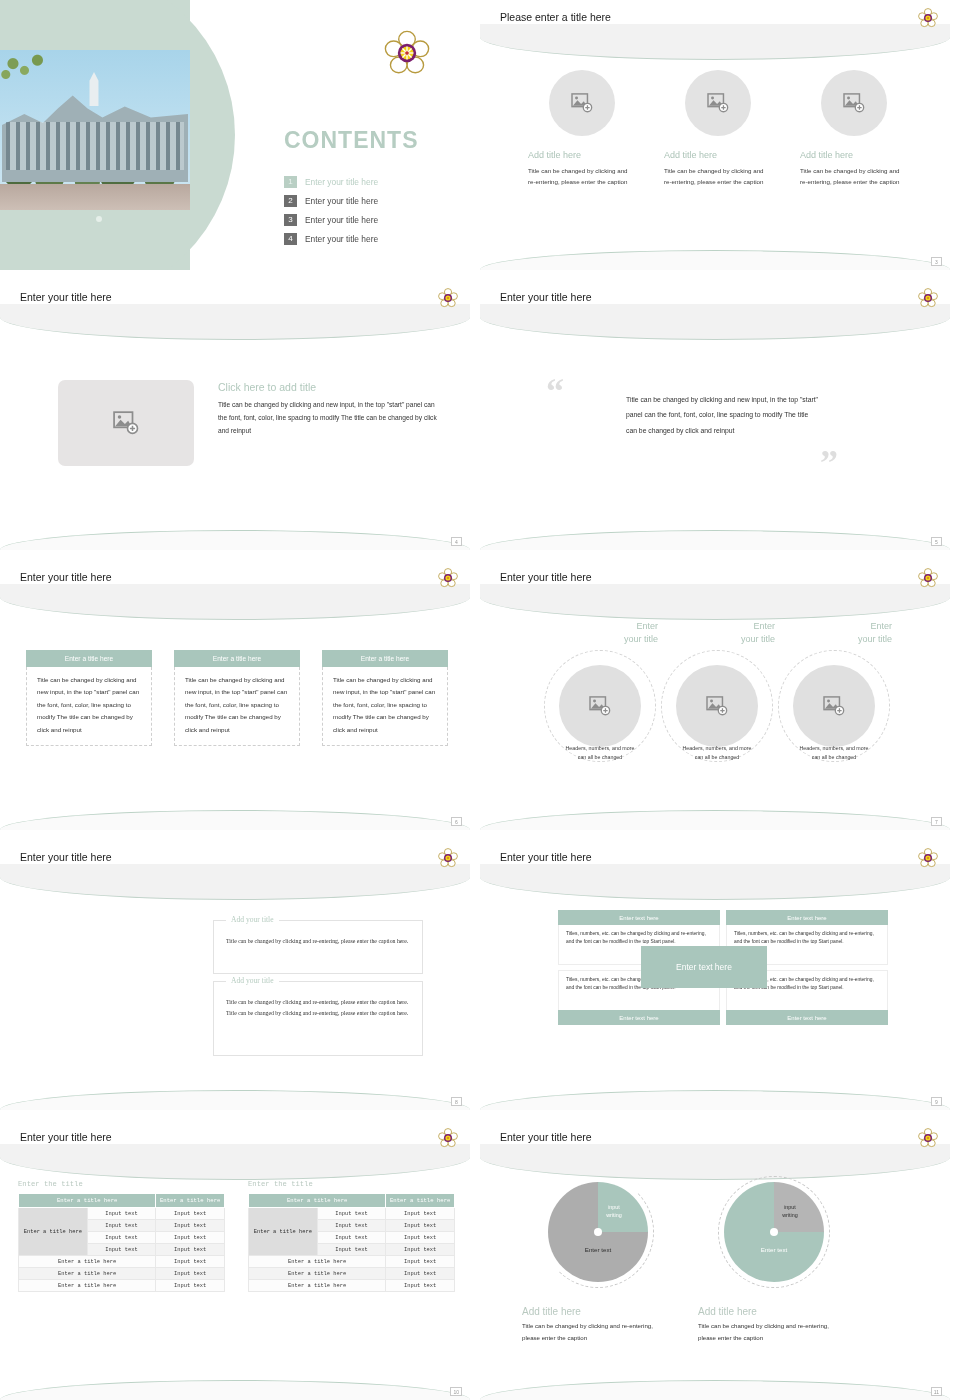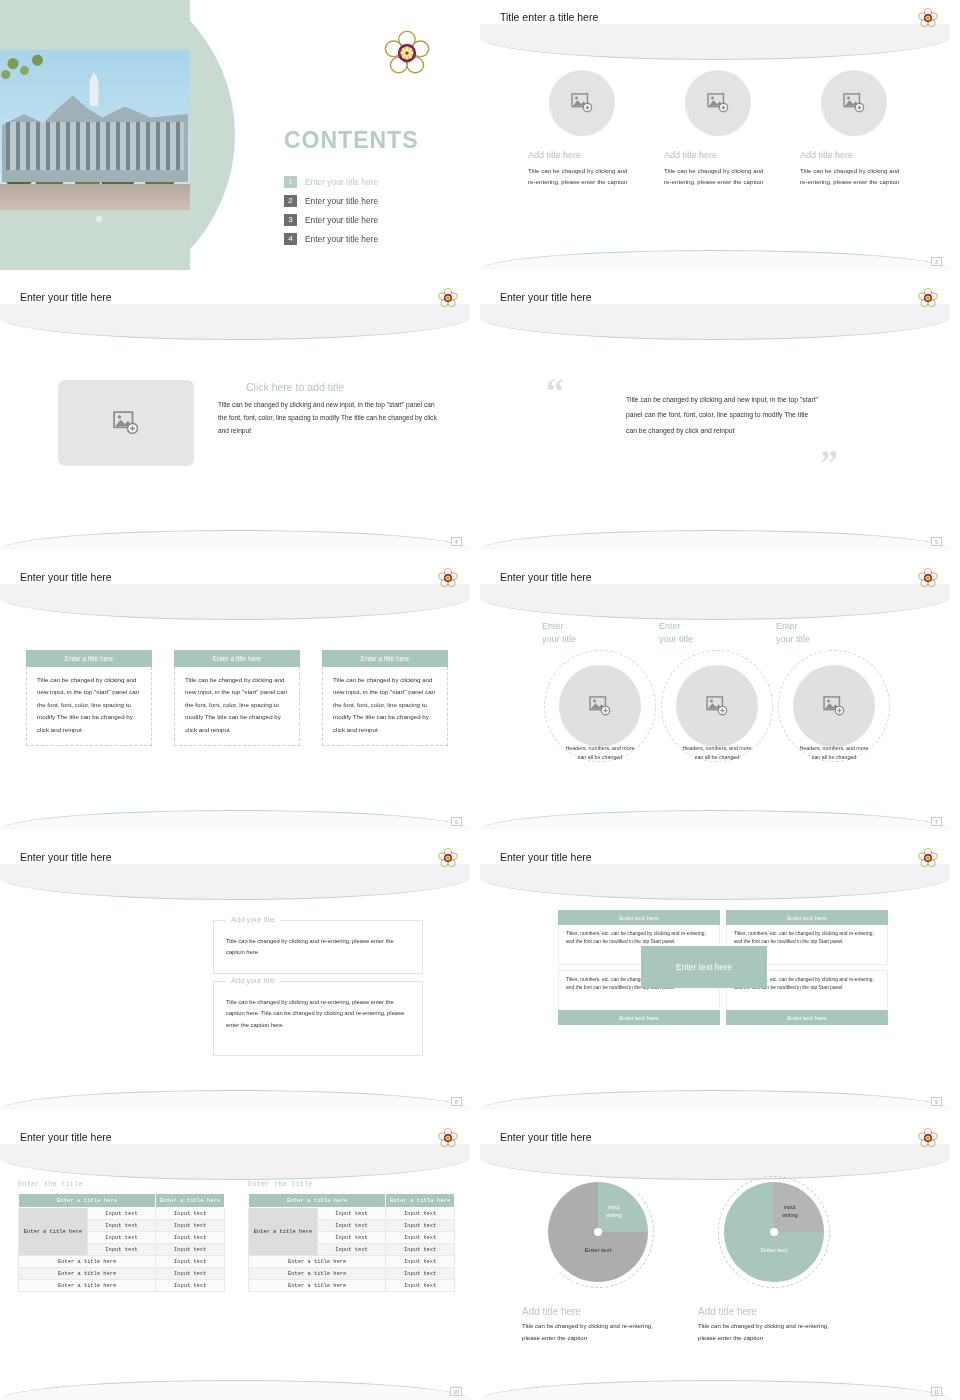--- a/index.html
+++ b/index.html
@@ -147,21 +147,21 @@
   .c3-title { font-size: 9px; color: #adc4b8; margin-bottom: 5px; }
   .c3-body { font-size: 6.2px; line-height: 1.85; color:#3b3b3b; }
 
   
   .s3-img {
     position:absolute; left:58px; top:100px; width:136px; height:86px;
     background:#e6e4e4; border-radius:7px;
     display:flex; align-items:center; justify-content:center;
   }
   .s3-txt { position:absolute; left:218px; top:101px; width:220px; }
-  .s3-h { font-size:10.5px; color:#b2c9bd; margin-bottom:5px;margin-left:28px; }
+  .s3-h { font-size:10.5px; color:#b2c9bd; margin-bottom:5px; }
   .s3-p { font-size:6.6px; line-height:2.0; color:#333; }
 
   
   .q-open { position:absolute; left:66px; top:93px; font-size:36px; color:#dedede; font-family:"Liberation Serif", serif; font-weight:bold; line-height:1; }
   .q-close { position:absolute; left:340px; top:165px; font-size:36px; color:#dedede; font-family:"Liberation Serif", serif; font-weight:bold; line-height:1; }
   .q-body { position:absolute; left:146px; top:112px; width:195px; font-size:6.8px; line-height:2.25; color:#333; }
 
   
   .cards3 { position:absolute; left:26px; top:90px; width:424px; display:flex; gap:22px; }
   .card3 { width:126px; }
@@ -180,33 +180,33 @@
   .ov-ring {
     position:absolute; left:2px; top:30px; width:112px; height:112px;
     border:1px dashed #d4d4d4; border-radius:50%;
   }
   .ov-core {
     position:absolute; left:17px; top:45px; width:82px; height:82px;
     border-radius:50%; background:#e0e0e0;
     display:flex; align-items:center; justify-content:center;
   }
   .ov-title {
-    position:absolute; left:0; top:0; width:116px; text-align:left;
+    position:absolute; left:0; top:0; width:116px; text-align:right;
     font-size:9px; line-height:1.45; color:#adc4b8;
   }
   .ov-cap {
     position:absolute; left:0; top:124px; width:116px; text-align:center;
     font-size:5.3px; line-height:1.65; color:#3b3b3b;
   }
 
   
   .s7-left { position:absolute; left:70px; top:88px; width:118px; }
   .s7-big { font-size:16px; color:#b2c9bd; margin-bottom:7px; }
   .s7-p { font-size:6.4px; line-height:2.0; color:#333; }
-  .s7-box { position:absolute; left:213px; width:210px; border:1px solid #e2e2e2; }
+  .s7-box { position:absolute; left:213px; width:210px; border:1px solid #e2e2e2;font-family:Liberation Serif, serif; }
   .s7-box.b1 { top:80px; height:54px; }
   .s7-box.b2 { top:141px; height:75px; }
   .s7-box-t {
     position:absolute; left:12px; top:-6px; background:#fff; padding:0 5px;
     font-size:7.6px; color:#b6ccc0;
   }
   .s7-box-p { padding:15px 12px 0; font-size:5.8px; line-height:1.95; color:#333; }
 
   
   .quad { position:absolute; left:78px; top:70px; width:330px; height:115px; }
@@ -329,21 +329,21 @@
       <div class="toc-row">
         <span class="toc-num">4</span>
         <span class="toc-label">Enter your title here</span>
       </div>
     </div>
   </div>
 
   <div class="slide">
     <div class="hdr-curve"></div>
     <div class="hdr-line"></div>
-    <div class="slide-title">Title enter a title here</div>
+    <div class="slide-title">Please enter a title here</div>
     <div class="logo slide-logo">
       <svg viewBox="0 0 100 100">
         <ellipse cx="50" cy="20" rx="18" ry="17" fill="#fff" stroke="#b79a3e" stroke-width="4"></ellipse>
         <ellipse cx="79" cy="41" rx="18" ry="17" fill="#fff" stroke="#b79a3e" stroke-width="4"></ellipse>
         <ellipse cx="68" cy="76" rx="18" ry="17" fill="#fff" stroke="#b79a3e" stroke-width="4"></ellipse>
         <ellipse cx="32" cy="76" rx="18" ry="17" fill="#fff" stroke="#b79a3e" stroke-width="4"></ellipse>
         <ellipse cx="21" cy="41" rx="18" ry="17" fill="#fff" stroke="#b79a3e" stroke-width="4"></ellipse>
         <circle cx="50" cy="50" r="20" fill="#7b1f6e"></circle>
         <circle cx="50" cy="50" r="13" fill="#f2d21a"></circle>
         <circle cx="50" cy="50" r="4" fill="#c9302c"></circle>

